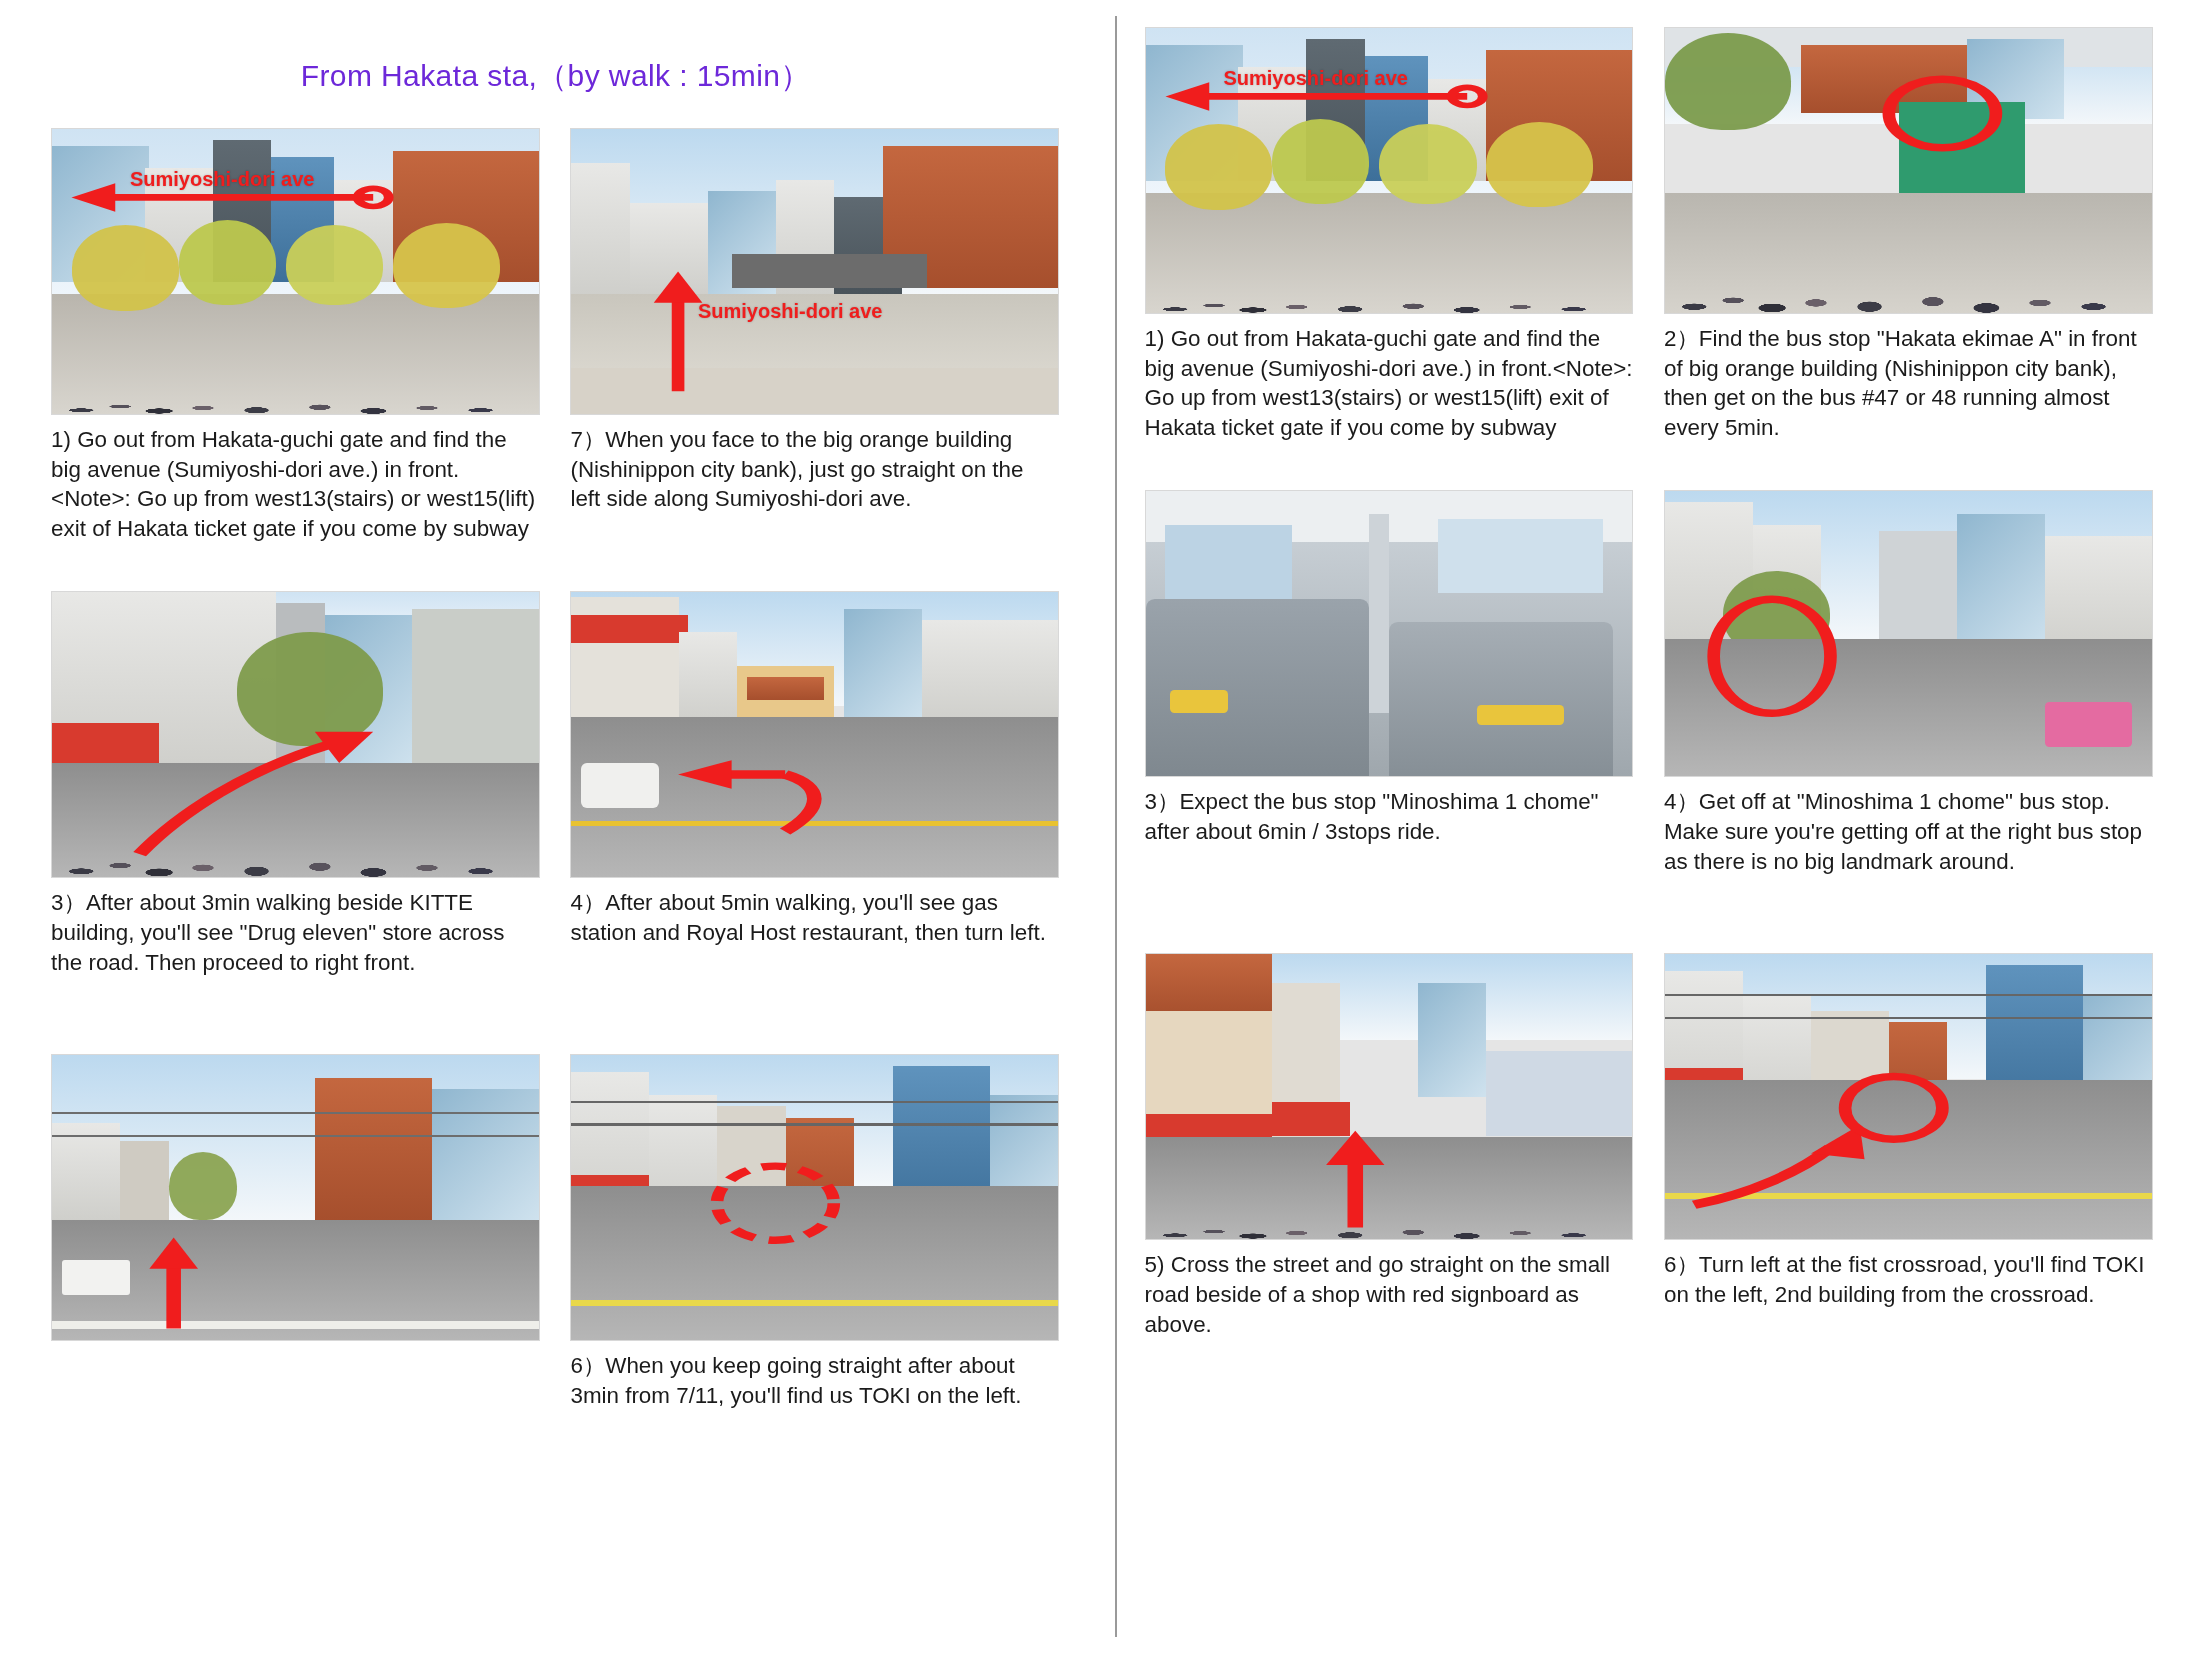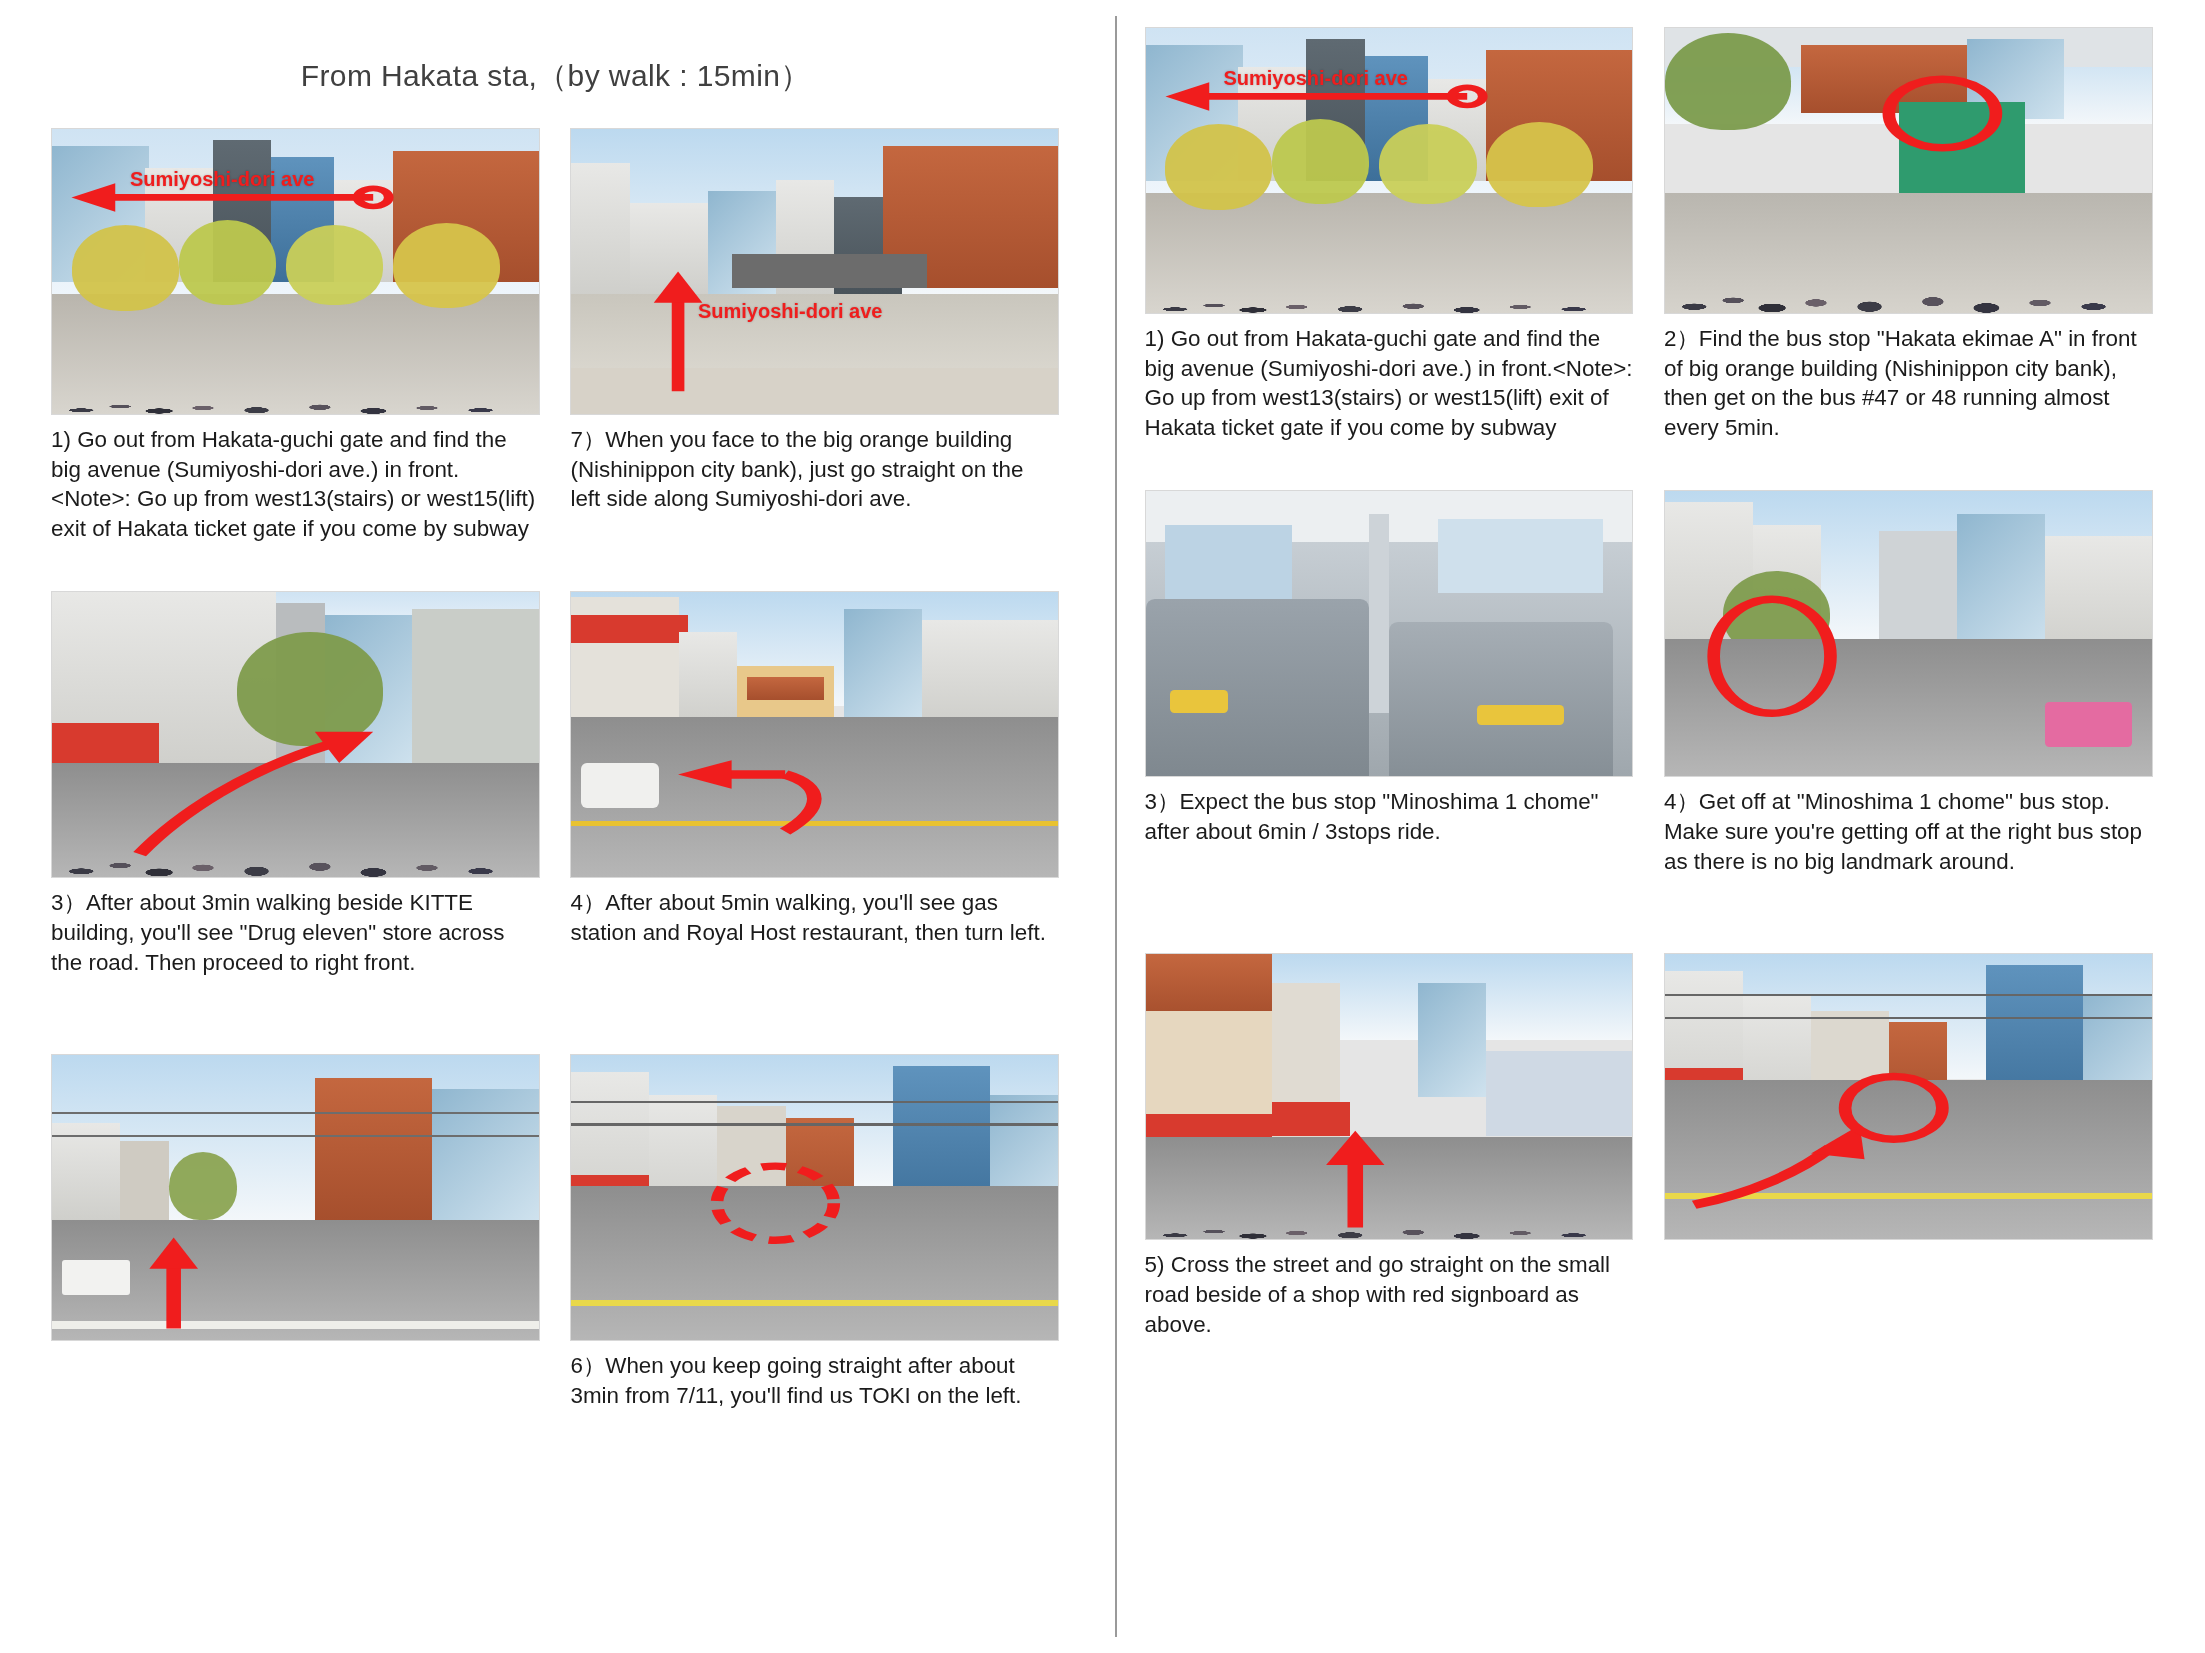--- a/index.html
+++ b/index.html
@@ -24,21 +24,21 @@
   }
   .column {
     width: 1073px;
     padding: 0 7.4px;
   }
   .column.right { margin-left: 40px; }
 
   .col-title {
     text-align: center;
     font-size: 30px;
-    color: #404040;
+    color: #6d28d9;
     letter-spacing: 0.4px;
     margin: 29px 0 31px 0;
     font-weight: 400;
   }
 
   .grid {
     display: flex;
     flex-wrap: wrap;
   }
   .cell {
@@ -370,19 +370,20 @@
           <div style="position:absolute;left:0;top:14%;width:100%;height:2.2px;background:#666;"></div>
           <div style="position:absolute;left:0;top:22%;width:100%;height:2.2px;background:#666;"></div>
           <div class="road" style="height:56%;"></div>
           <div style="position:absolute;left:0;bottom:14%;width:100%;height:5.9px;background:#e9d84a;"></div>
           <svg class="ann" viewBox="0 0 100 100" preserveAspectRatio="none">
             <path d="M6,88 C18,84 28,76 34,68" stroke="#f01d1d" stroke-width="3" fill="none"></path>
             <polygon points="40,60 30,70 41,72" fill="#f01d1d"></polygon>
             <ellipse cx="47" cy="54" rx="10" ry="11" fill="none" stroke="#f01d1d" stroke-width="2.6"></ellipse>
           </svg>
         </div>
+        <div class="caption">6）Turn left at the fist crossroad, you'll find TOKI on the left, 2nd building from the crossroad.</div>
       </div>
 
     </div>
   </div>
 
 </div>
 
 
 </body></html>

